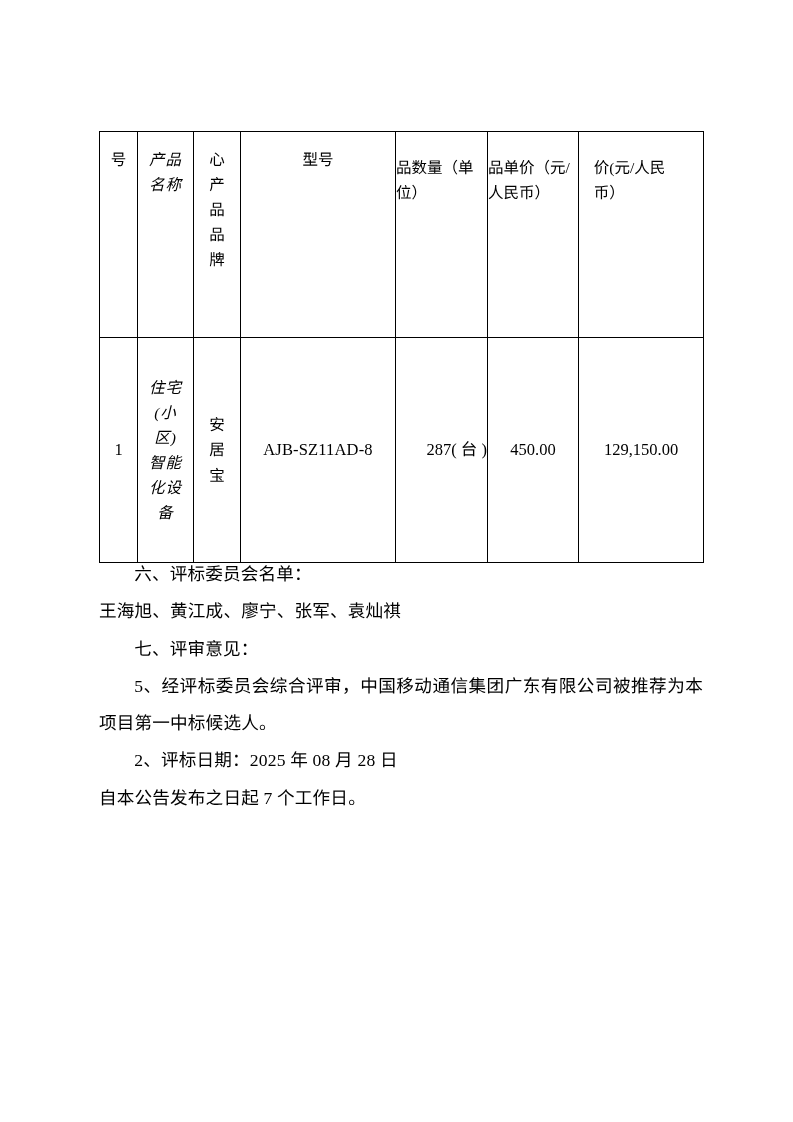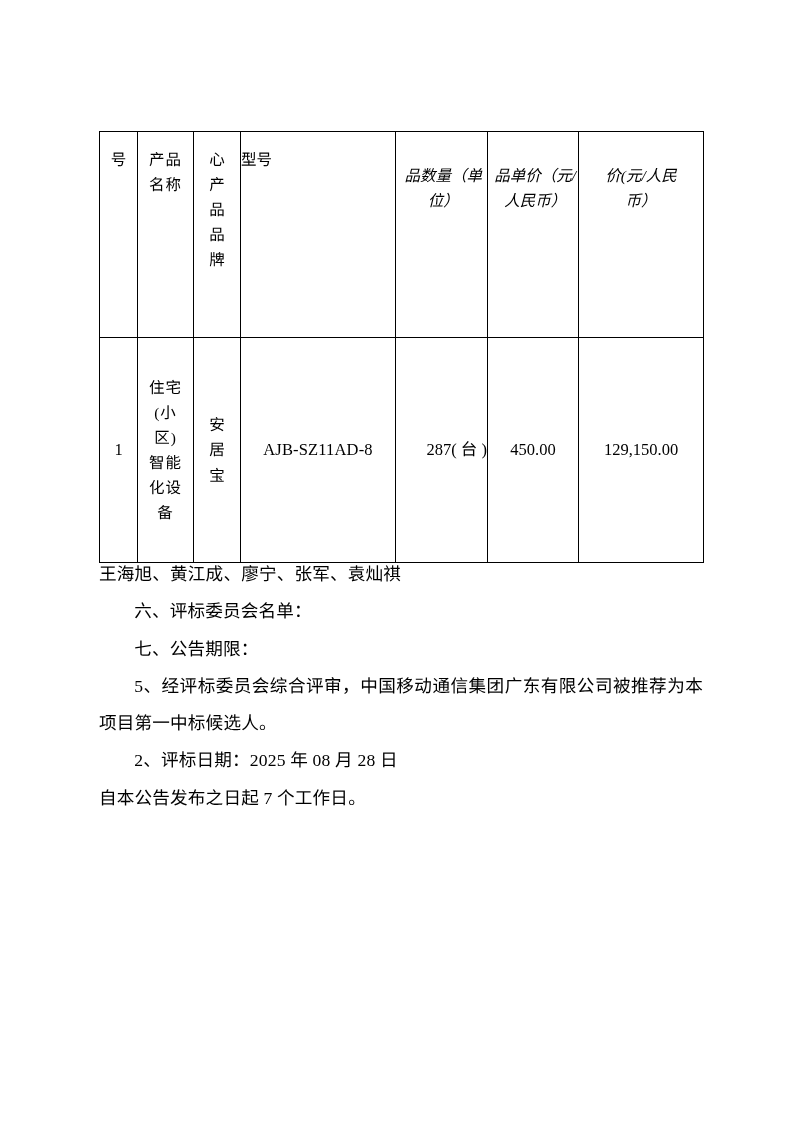--- a/index.html
+++ b/index.html
@@ -67,40 +67,40 @@
     height: 224px;
   }
 
   
   .hw-2 {
     display: block;
     width: 2.2em;
     margin: 0 auto;
     word-break: break-all;
     letter-spacing: 0.06em;
+    font-style: italic;
   }
   
   .hw-1 {
     display: block;
     width: 1.05em;
     margin: 0 auto;
     word-break: break-all;
     letter-spacing: 0;
   }
   .hw-4 {
     display: block;
     width: 6.1em;
-    margin: 16px auto;
+    margin: 8px auto;
     word-break: break-all;
-    text-align: center;
-    font-style: italic;
+    text-align: left;
   }
   .cell-plain {
     display: block;
-    text-align: left;
+    text-align: center;
   }
   .cell-latin {
     display: block;
     text-align: center;
     font-size: 16.5px;
     letter-spacing: 0.01em;
     white-space: nowrap;
   }
   .cell-num {
     display: block;
@@ -201,25 +201,25 @@
           <td>
             <span class="cell-num">129,150.00</span>
           </td>
         </tr>
       </tbody>
     </table>
   </div>
 
   <div class="body-text">
 
+    <p class="para indent">六、评标委员会名单：</p>
+
     <p class="para noindent">王海旭、黄江成、廖宁、张军、袁灿祺</p>
 
-    <p class="para indent">六、评标委员会名单：</p>
-
-    <p class="para indent">七、公告期限：</p>
+    <p class="para indent">七、评审意见：</p>
 
     <p class="para indent">5、经评标委员会综合评审，中国移动通信集团广东有限公司被推荐为本项目第一中标候选人。</p>
 
     <p class="para indent">2、评标日期：2025 年 08 月 28 日</p>
 
 
 
     <p class="para noindent">自本公告发布之日起 7 个工作日。</p>
 
 

